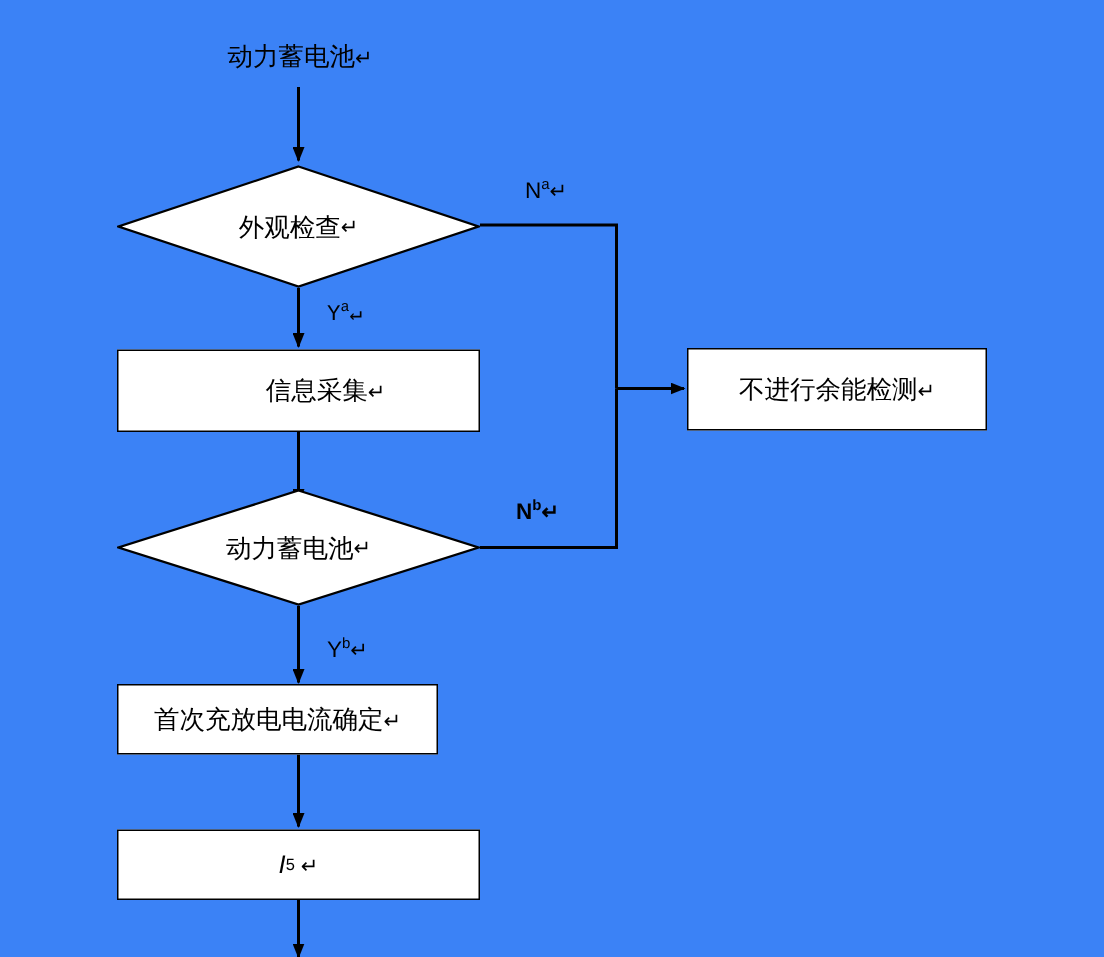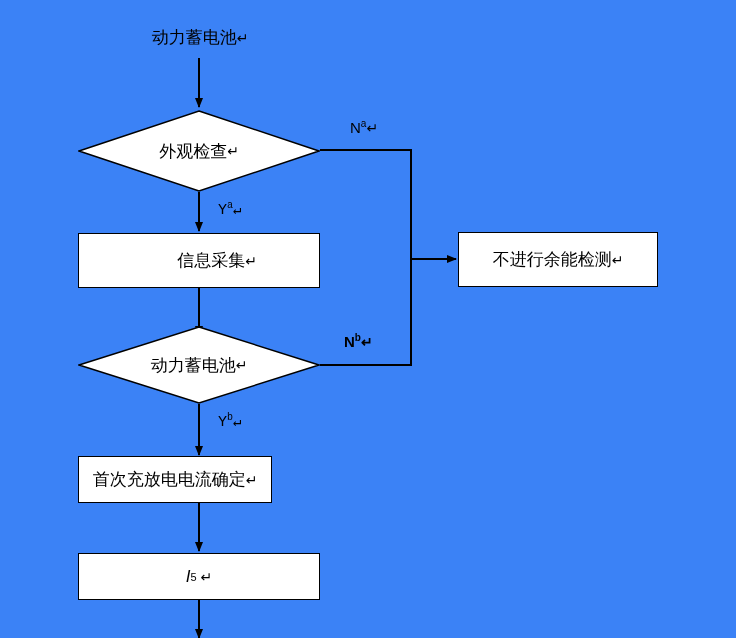--- a/index.html
+++ b/index.html
@@ -148,21 +148,21 @@
       <span>动力蓄电池</span>
         <span class="crlf">↵</span>
     </div>
   </div>
 
   <div class="rect" style="left:458px; top:232px; width:200px; height:55px;">
     <span>不进行余能检测</span>
       <span class="crlf">↵</span>
   </div>
 
-  <div class="rect" style="left:78px; top:456px; width:194px; height:47px;">
+  <div class="rect" style="left:78px; top:456px; width:214px; height:47px;">
     <span>首次充放电电流确定</span>
       <span class="crlf">↵</span>
   </div>
 
   <div class="rect" style="left:78px; top:553px; width:242px; height:47px;">
     <span class="italic-i">I</span>
       <sub style="font-size:11px;">5</sub>
       <span style="display:inline-block;width:4px;"></span>
       <span class="crlf">↵</span>
   </div>
@@ -172,17 +172,17 @@
   </div>
 
   <div class="edge-label" style="left:218px; top:200px;font-family:Liberation Mono, monospace;">
     <span>Y</span><sup>a</sup><span class="crlf">↵</span>
   </div>
 
   <div class="edge-label" style="left:344px; top:332px;font-weight:bold;">
     <span>N</span><sup>b</sup><span class="crlf">↵</span>
   </div>
 
-  <div class="edge-label" style="left:218px; top:412px;font-family:Liberation Mono, monospace;">
+  <div class="edge-label" style="left:218px; top:424px;">
     <span>Y</span><sup>b</sup><span class="crlf">↵</span>
   </div>
 
 </div>
 
 </body></html>

